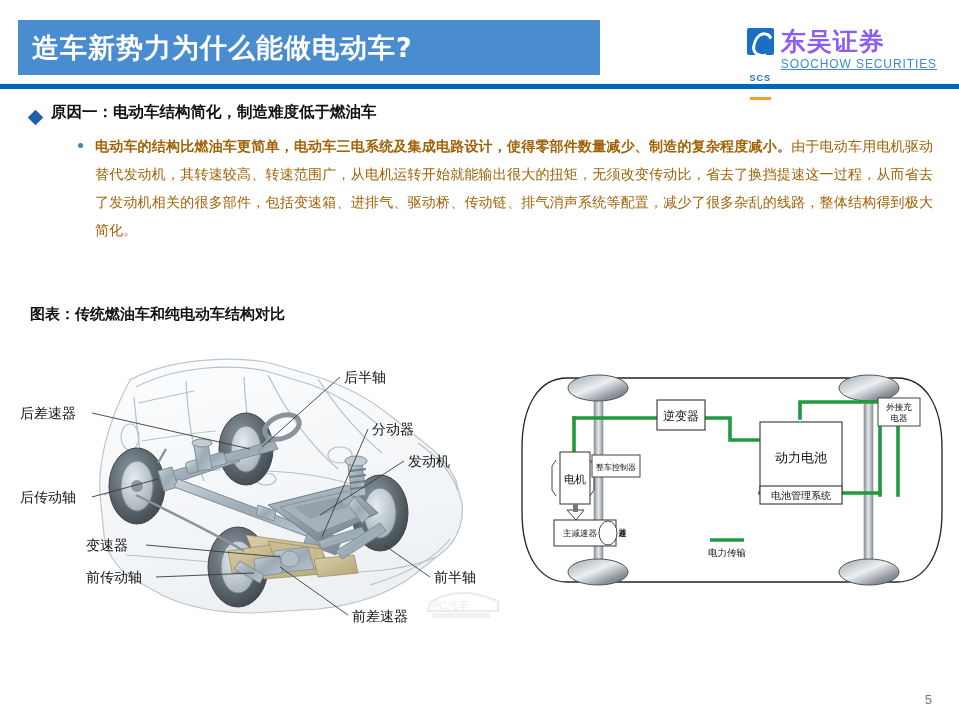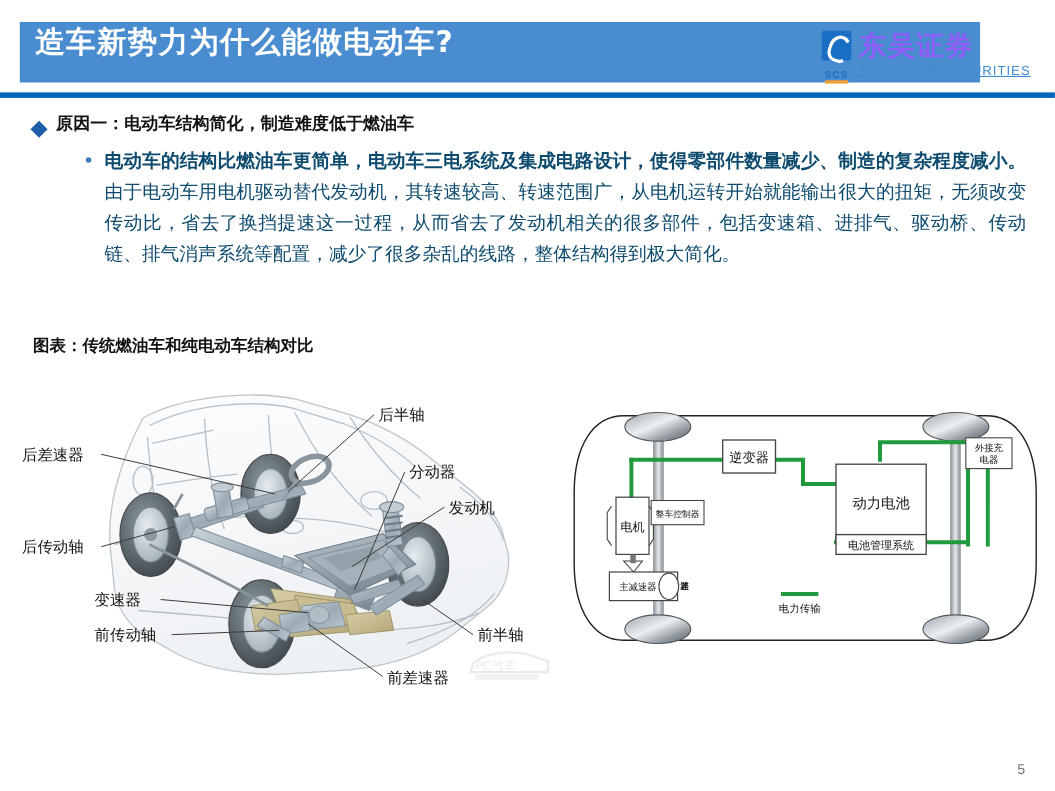--- a/index.html
+++ b/index.html
@@ -7,23 +7,23 @@
     width: 959px; height: 719px;
     background: #ffffff;
     font-family: "Liberation Sans", "DejaVu Sans", sans-serif;
     overflow: hidden;
   }
   .slide { position: relative; width: 959px; height: 719px; background: #fff; }
 
   
   .title-bar {
     position: absolute; left: 18px; top: 20px;
-    width: 873px; height: 55px;
+    width: 582px; height: 55px;
     background: #4a8cd0;
-    display: flex; 
+    display: flex; align-items: center;
   }
   .title-text {
     color: #ffffff;
     font-size: 27px;
     font-weight: bold;
     letter-spacing: 1px;
     padding-left: 14px;
     white-space: nowrap;
     font-family: "DejaVu Sans", "Liberation Sans", sans-serif;
   }
@@ -36,23 +36,23 @@
     width: 27px; height: 27px; background: #1a6fc4;
     position: relative; border-radius: 2px;
   }
   .brand-sq:after {
     content: ""; position: absolute; left: 6px; top: 4px;
     width: 14px; height: 19px;
     border: 3px solid #fff; border-radius: 50% 50% 40% 40%;
     border-right-color: transparent; transform: rotate(18deg);
   }
   .brand-scs {
-    margin-top: 8px; font-size: 9px; font-weight: bold; color:#1a6fc4;
+    margin-top: 18px; font-size: 9px; font-weight: bold; color:#1a6fc4;
     letter-spacing: 1px; line-height: 10px;
-    border-bottom: 3px solid #f0a030; padding-bottom:0;
+    border-bottom: 3px solid #f0a030; padding-bottom:14px;
   }
   .brand-names { display: flex; flex-direction: column; }
   .brand-cn {
     font-size: 25px; font-weight: bold; color: #8b5cf6;
     line-height: 27px; letter-spacing: 1px;
     font-family: "DejaVu Sans", "Liberation Sans", sans-serif;
   }
   .brand-en {
     font-size: 12px; color: #3f8ad0; letter-spacing: 0.9px;
     margin-top: 2px; white-space: nowrap; text-decoration: underline;
@@ -78,23 +78,23 @@
   }
   .bullet2 {
     position: absolute; left: 78px; top: 133px; width: 865px;
     display: flex; align-items: flex-start; gap: 12px;
   }
   .dot {
     width: 5px; height: 5px; border-radius: 50%; background: #3f7fc0;
     margin-top: 10px; flex: 0 0 auto;
   }
   .para {
-    font-size: 17px; color: #0c4a6e; line-height: 28px;
+    font-size: 14px; color: #a16207; line-height: 28px;
     text-align: justify; width: 838px;
-    font-family: Liberation Sans, sans-serif;
+    font-family: Liberation Mono, monospace;
   }
   .para b { font-weight: bold; }
 
   .chart-caption {
     position: absolute; left: 30px; top: 305px;
     font-size: 15px; font-weight: bold; color: #111;
     font-family: Liberation Mono, monospace;
   }
 
   

